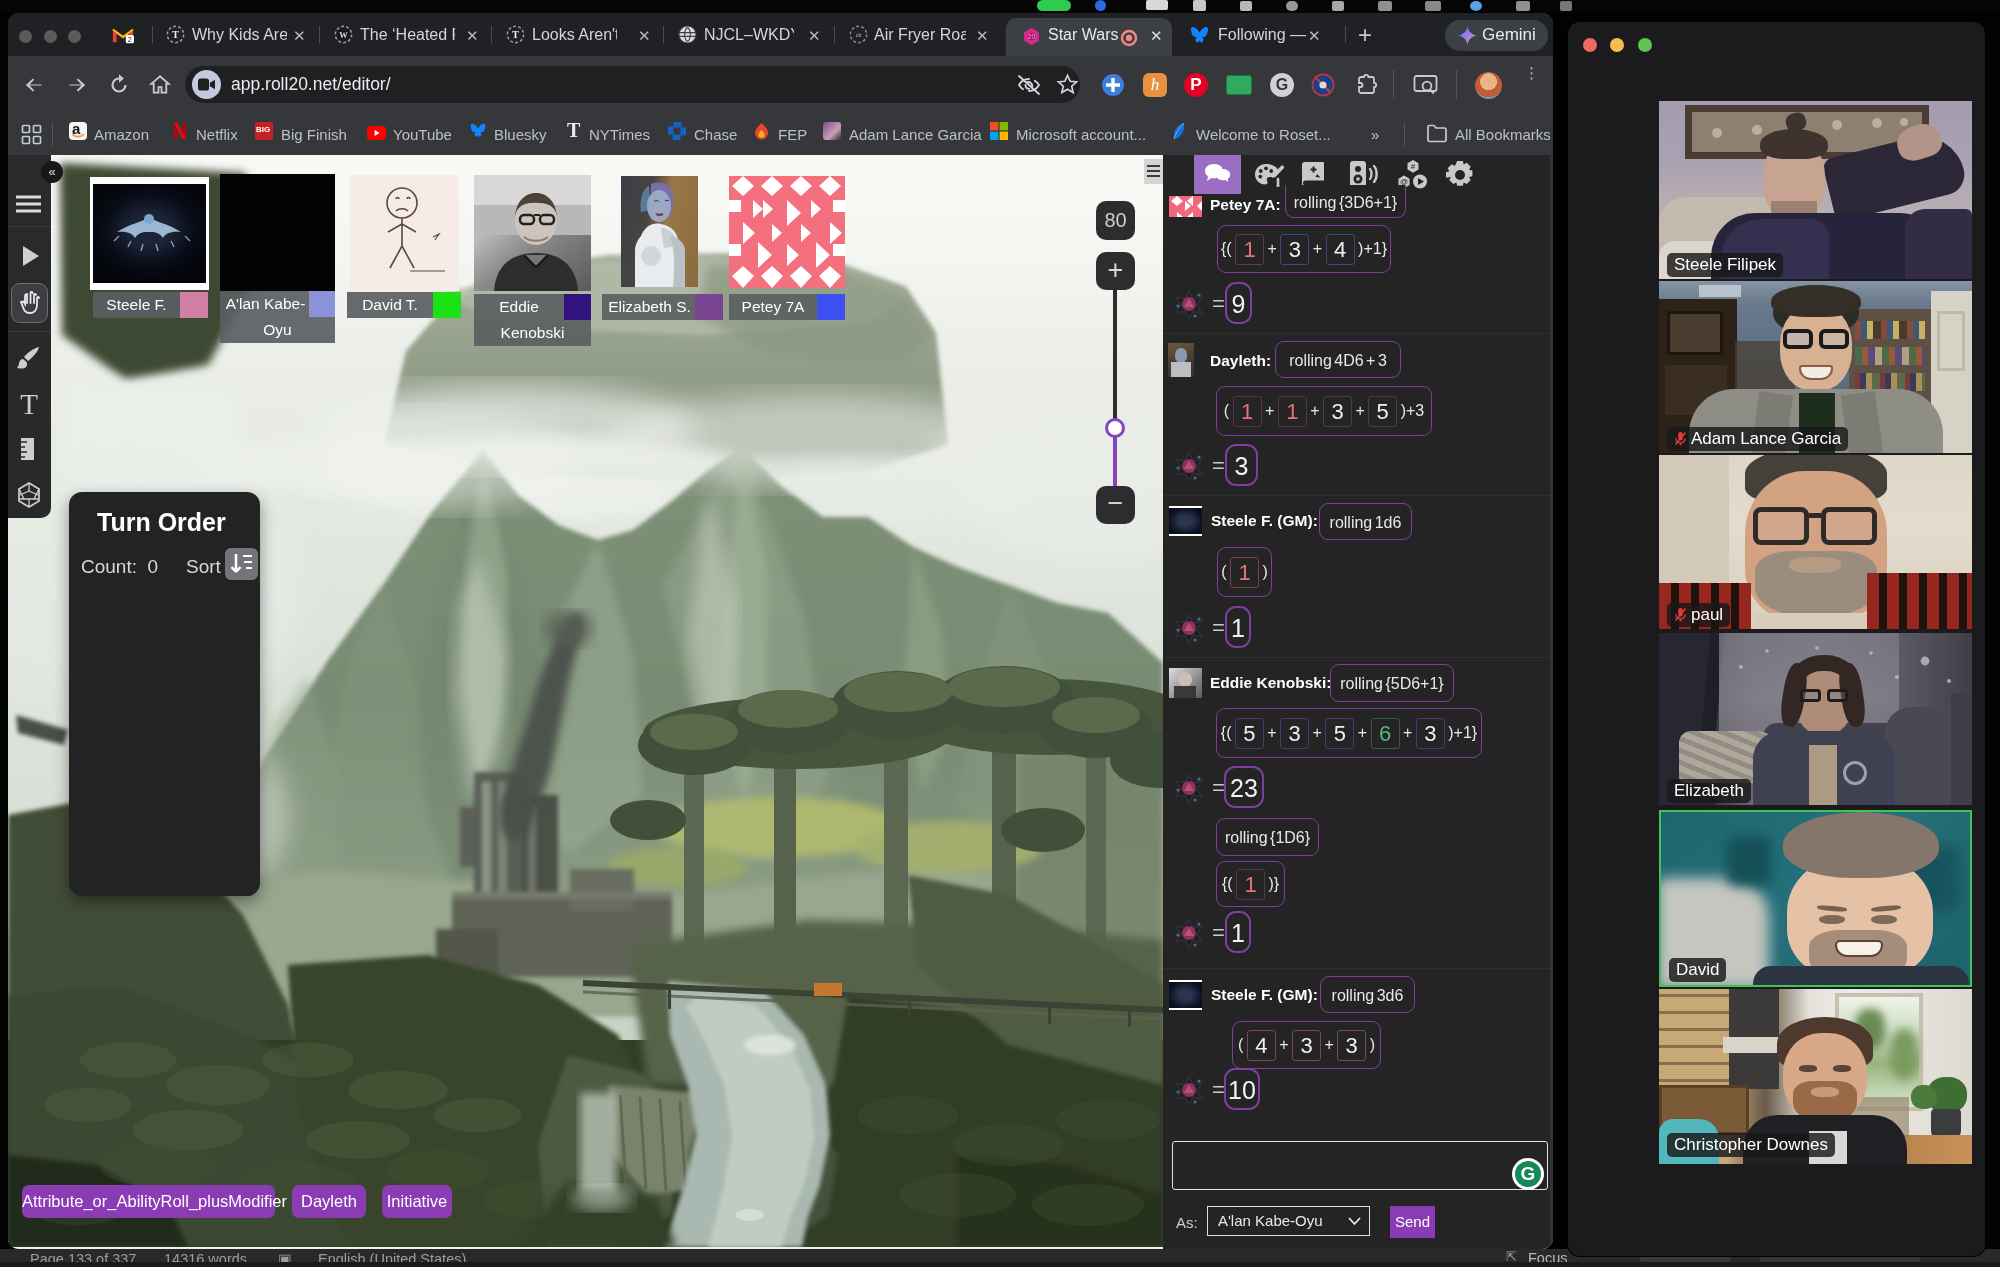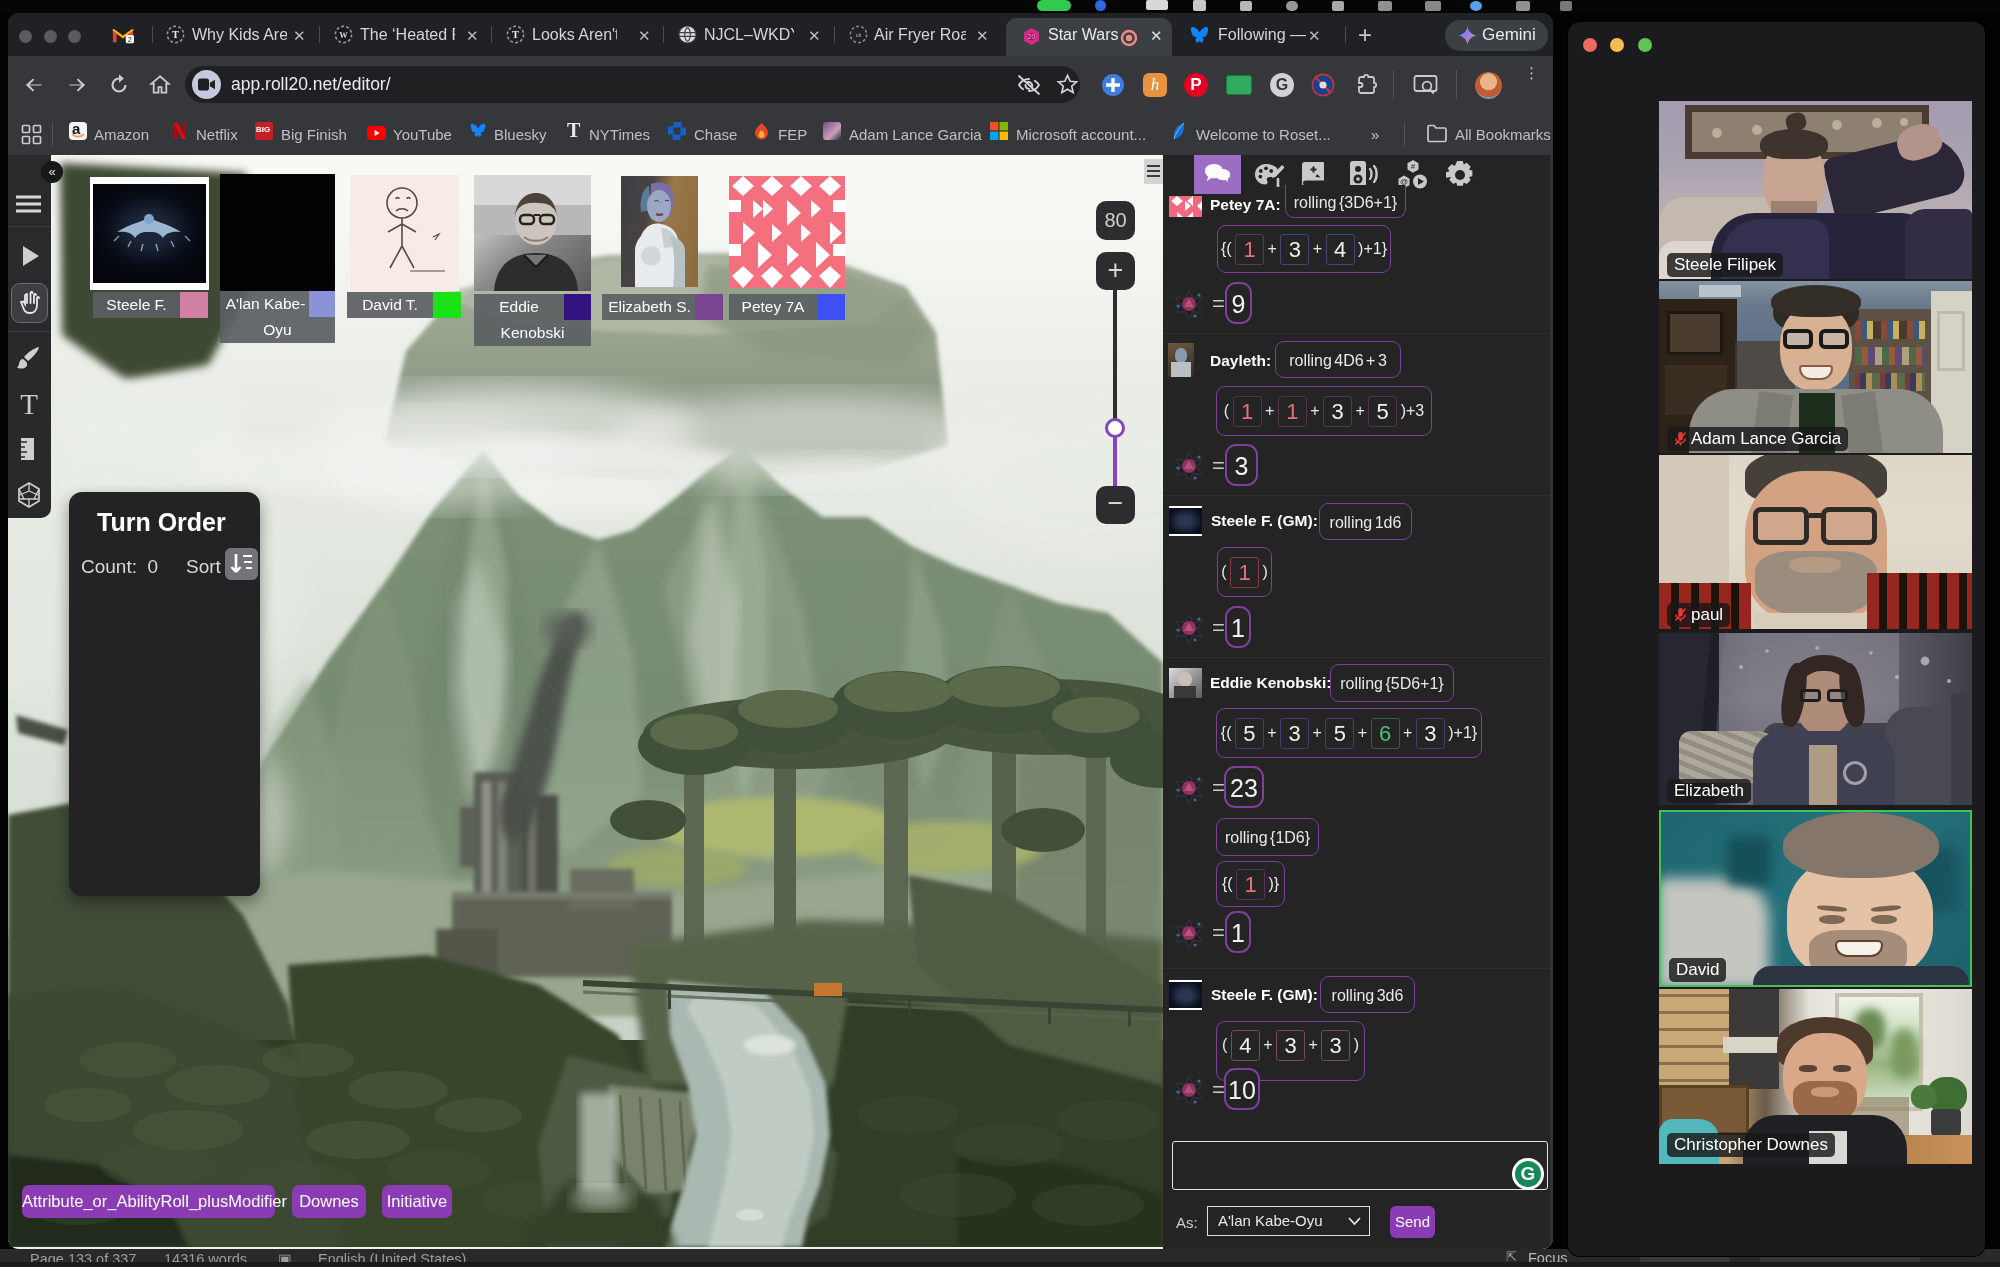--- a/index.html
+++ b/index.html
@@ -600,21 +600,21 @@
       <div class="abs" style="left:1097px;top:263px;width:20px;height:20px;border-radius:50%;background:#fff;border:3px solid #8445bc;"></div>
       <div class="abs" style="left:1088px;top:331px;width:39px;height:38px;background:#2d2d30;border-radius:10px;color:#d8d8d8;font-size:27px;text-align:center;line-height:34px;">−</div>
 
       <div class="abs" style="left:1136px;top:4px;width:19px;height:25px;background:#d4d4d4;">
         <svg style="position:absolute;left:3px;top:5px;" width="13" height="14" viewBox="0 0 13 14">
             <path d="M0 2h13M0 7h13M0 12h13" stroke="#3a3a3a" stroke-width="2.2"></path>
           </svg>
       </div>
 
       <div class="abs" style="left:14px;top:1030px;width:253px;height:33px;background:#8b3bb3;border-radius:7px;color:#fff;font-size:16.5px;text-align:center;line-height:33px;">Attribute_or_AbilityRoll_plusModifier</div>
-      <div class="abs" style="left:284px;top:1030px;width:74px;height:33px;background:#8b3bb3;border-radius:7px;color:#fff;font-size:16.5px;text-align:center;line-height:33px;">Downes</div>
+      <div class="abs" style="left:284px;top:1030px;width:74px;height:33px;background:#8b3bb3;border-radius:7px;color:#fff;font-size:16.5px;text-align:center;line-height:33px;">Dayleth</div>
       <div class="abs" style="left:374px;top:1030px;width:70px;height:33px;background:#8b3bb3;border-radius:7px;color:#fff;font-size:16.5px;text-align:center;line-height:33px;">Initiative</div>
 
       <div id="chat">
 
         <div class="abs" style="left:31px;top:0;width:47px;height:39px;background:#9b6ec4;"></div>
         <svg class="abs" style="left:41px;top:8px;" width="28" height="23" viewBox="0 0 28 23">
             <path d="M10 1C4.5 1 1 4 1 8c0 2.3 1.2 4.2 3 5.4L3 18l4.5-3c.8.2 1.6.3 2.5.3 5.5 0 9-3 9-7.1S15.5 1 10 1z" fill="#fff"></path>
             <path d="M18 5c4.5.3 9 2.6 9 6.5 0 2-1 3.7-2.6 4.8l.8 4-4-2.6c-.7.2-1.5.3-2.2.3-3 0-5.6-1.2-7-3" fill="#fff" stroke="#9b6ec4" stroke-width="1.4"></path>
           </svg>
         <svg class="abs" style="left:91px;top:7px;" width="30" height="26" viewBox="0 0 30 26">
@@ -743,21 +743,21 @@
             </svg></div>
         <div class="eq" style="left:49px;top:765px;">=</div>
         <div class="resbox" style="left:62px;top:756px;width:26px;height:42px;line-height:40px;">1</div>
         <div class="cdiv" style="top:813px;"></div>
 
         <div class="chatav" style="left:6px;top:825px;height:30px;background:#fff;">
             <div style="position:absolute;left:0;top:2px;width:33px;height:26px;background:radial-gradient(ellipse at 50% 50%, #2a3550 0 25%, #0a0f1e 75%);"></div>
           </div>
         <div class="chatname" style="left:48px;top:831px;">Steele F. (GM):</div>
         <div class="dicebox" style="left:157px;top:821px;width:95px;height:37px;line-height:37px;">rolling 3d6</div>
-        <div class="dicebox" style="left:53px;top:866px;width:149px;height:60px;line-height:46px;">( <span class="numbox" style="border-color:#7a4a55;">4</span> + <span class="numbox" style="border-color:#7a4a55;">3</span> + <span class="numbox" style="border-color:#7a4a55;">3</span> )</div>
+        <div class="dicebox" style="left:69px;top:866px;width:149px;height:48px;line-height:46px;">( <span class="numbox" style="border-color:#7a4a55;">4</span> + <span class="numbox" style="border-color:#7a4a55;">3</span> + <span class="numbox" style="border-color:#7a4a55;">3</span> )</div>
         <div class="chatav" style="left:8px;top:918px;height:34px;"><svg width="36" height="34" viewBox="0 0 36 34">
               <path d="M18 4l4 8 9-2-5 8 5 8-9-2-4 8-4-8-9 2 5-8-5-8 9 2z" fill="#1d1d1f" stroke="#2e2e30" stroke-width="2"></path>
               <circle cx="18" cy="17" r="7" fill="#93315e"></circle>
               <path d="M18 12l5 8h-10z" fill="#b55f84" opacity=".8"></path>
               <circle cx="28" cy="8" r="1.6" fill="#3a6ea8"></circle>
               <circle cx="7" cy="19" r="1.6" fill="#3a6ea8"></circle>
               <circle cx="24" cy="29" r="1.6" fill="#3a6ea8"></circle>
             </svg></div>
         <div class="eq" style="left:49px;top:922px;">=</div>
         <div class="resbox" style="left:61px;top:913px;width:36px;height:42px;line-height:40px;">10</div>
@@ -765,21 +765,21 @@
         <div class="abs" style="left:9px;top:986px;width:376px;height:49px;border:1.5px solid #e2e2e2;border-radius:3px;background:#242424;"></div>
         <div class="abs" style="left:349px;top:1003px;width:32px;height:32px;border-radius:50%;background:#fff;"></div>
         <div class="abs" style="left:352px;top:1006px;width:26px;height:26px;border-radius:50%;background:#15885a;color:#fff;font-weight:bold;font-size:19px;text-align:center;line-height:25px;">G</div>
         <div class="abs" style="left:13px;top:1059px;font-size:15px;color:#cfcfcf;">As:</div>
         <div class="abs" style="left:44px;top:1051px;width:163px;height:30px;border:1.5px solid #dedede;border-radius:0;color:#e8e8e8;font-size:15px;line-height:28px;">
           <span style="margin-left:10px;">A'lan Kabe-Oyu</span>
           <svg style="position:absolute;right:8px;top:10px;" width="13" height="9" viewBox="0 0 13 9">
               <path d="M1 1l5.5 6L12 1" stroke="#e8e8e8" stroke-width="1.8" fill="none"></path>
             </svg>
         </div>
-        <div class="abs" style="left:227px;top:1051px;width:45px;height:32px;background:#8b3bb3;border-radius:6px;color:#fff;font-size:15px;text-align:center;line-height:32px;">Send</div>
+        <div class="abs" style="left:227px;top:1051px;width:45px;height:32px;background:#8b3bb3;border-radius:0;color:#fff;font-size:15px;text-align:center;line-height:32px;">Send</div>
 
         <div class="abs" style="left:387px;top:0;width:3px;height:1092px;background:#333338;"></div>
       </div>
     </div>
   </div>
 
   <div id="vcall" class="abs">
     <div class="abs" style="left:15px;top:16px;width:14px;height:14px;border-radius:50%;background:#ee6a5f;"></div>
     <div class="abs" style="left:42px;top:16px;width:14px;height:14px;border-radius:50%;background:#f5bd4f;"></div>
     <div class="abs" style="left:70px;top:16px;width:14px;height:14px;border-radius:50%;background:#61c354;"></div>

